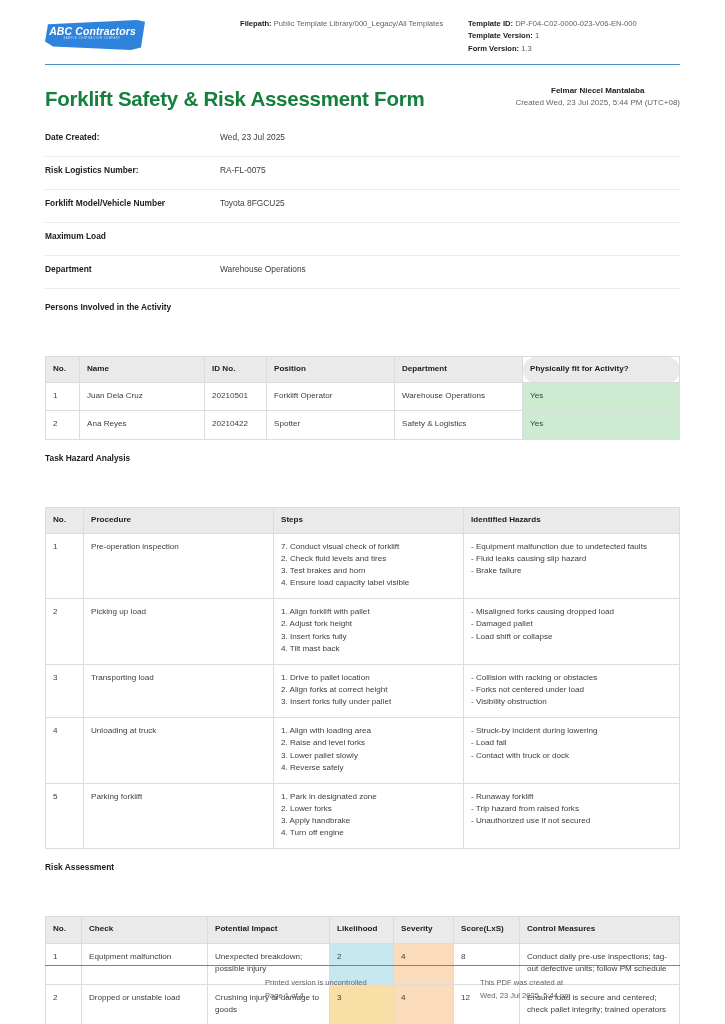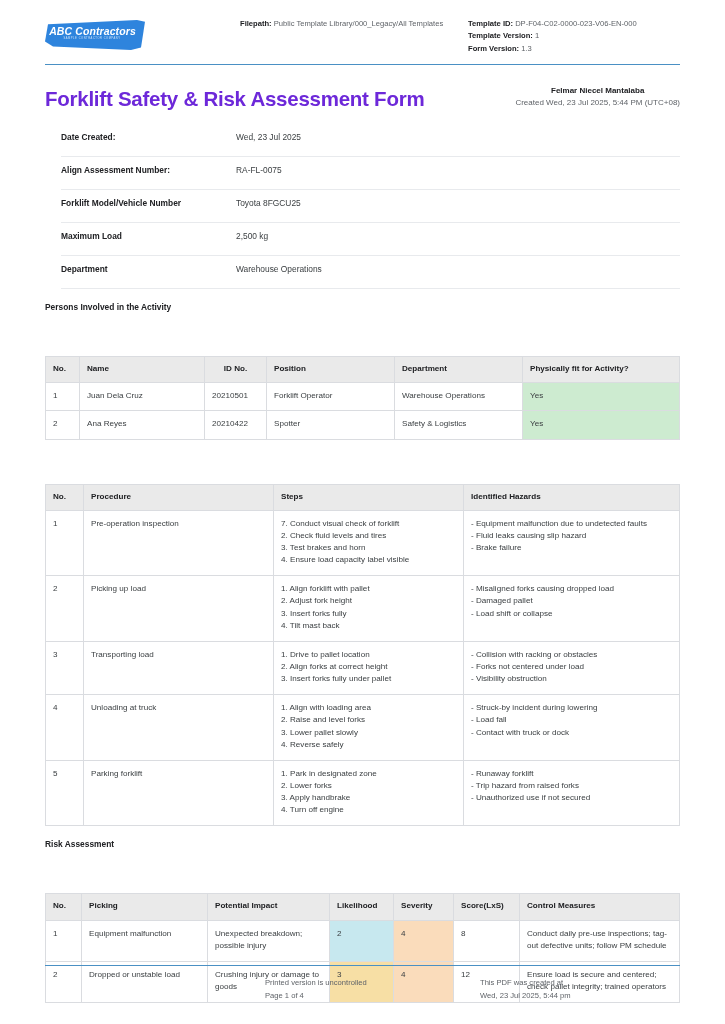--- a/index.html
+++ b/index.html
@@ -87,35 +87,35 @@
   .title-row {
     display: flex;
     align-items: flex-end;
     justify-content: space-between;
     padding-top: 20px;
     padding-bottom: 6px;
   }
   .doc-title {
     font-size: 20.5px;
     font-weight: bold;
-    color: #6d28d9;
+    color: #15803d;
     letter-spacing: -.25px;
     line-height: 1.1;
     margin: 0;
   }
   .author-block {
     text-align: center;
     line-height: 1.45;
     padding-bottom: 2px;
   }
   .author-name { font-size: 8px; font-weight: bold; color: #202124; }
   .author-created { font-size: 8px; color: #5f6368; }
 
   
-  .info-list { margin-top: 8px; margin-left: 16px; }
+  .info-list { margin-top: 8px; }
   .info-row {
     display: flex;
     align-items: flex-start;
     border-bottom: 1px solid #e8eaed;
     padding: 8px 0 9px 0;
     min-height: 33px;
   }
   .info-label {
     flex: 0 0 175px;
     font-size: 8.4px;
@@ -158,24 +158,24 @@
     color: #202124;
     font-weight: bold;
     vertical-align: bottom;
   }
   td.num, th.num { text-align: left; }
   .cell-lines div { white-space: normal; }
 
   
   .t-persons th.c-no   { width: 34px; }
   .t-persons th.c-name { width: 125px; }
-  .t-persons th.c-id   { width: 62px; text-align: center; }
+  .t-persons th.c-id   { width: 62px; }
   .t-persons th.c-pos  { width: 128px; }
   .t-persons th.c-dep  { width: 128px; }
-  .t-persons th.c-fit  { width: auto; }
+  .t-persons th.c-fit  { width: auto; border-radius: 13px; }
   .t-persons th.c-fit  { vertical-align: top; }
   .t-persons tbody td { padding-top: 7px; padding-bottom: 8px; }
   .fit-yes { background: #cdebd0; }
 
   
   .t-tha th.c-no    { width: 38px; }
   .t-tha th.c-proc  { width: 190px; }
   .t-tha th.c-steps { width: 190px; }
   .t-tha th.c-haz   { width: auto; }
   .t-tha tbody td { padding-top: 7px; padding-bottom: 9px; }
@@ -258,30 +258,29 @@
       <div class="author-created">Created Wed, 23 Jul 2025, 5:44 PM (UTC+08)</div>
     </div>
   </div>
 
   <div class="info-list">
       <div class="info-row">
         <div class="info-label">Date Created:</div>
         <div class="info-value">Wed, 23 Jul 2025</div>
       </div>
       <div class="info-row">
-        <div class="info-label">Align Assessment Number:</div>
+        <div class="info-label">Risk Logistics Number:</div>
         <div class="info-value">RA-FL-0075</div>
       </div>
       <div class="info-row">
         <div class="info-label">Forklift Model/Vehicle Number</div>
         <div class="info-value">Toyota 8FGCU25</div>
       </div>
       <div class="info-row">
         <div class="info-label">Maximum Load</div>
-        <div class="info-value">2,500 kg</div>
       </div>
       <div class="info-row">
         <div class="info-label">Department</div>
         <div class="info-value">Warehouse Operations</div>
       </div>
     </div>
 
   <div class="section-title">Persons Involved in the Activity</div>
   <table class="t-persons">
     <colgroup>
@@ -315,20 +314,21 @@
           <td class="num">2</td>
           <td>Ana Reyes</td>
           <td>20210422</td>
           <td>Spotter</td>
           <td>Safety &amp; Logistics</td>
           <td class="fit-yes">Yes</td>
         </tr>
       </tbody>
   </table>
 
+  <div class="section-title">Task Hazard Analysis</div>
   <table class="t-tha">
     <colgroup>
       <col style="width:38px">
         <col style="width:190px">
         <col style="width:190px">
         <col>
     </colgroup>
     <thead>
       <tr>
         <th class="c-no">No.</th>
@@ -422,21 +422,21 @@
         <col style="width:126px">
         <col style="width:122px">
       <col style="width:64px">
         <col style="width:60px">
         <col style="width:66px">
         <col>
     </colgroup>
     <thead>
       <tr>
         <th class="c-no">No.</th>
-        <th class="c-haz">Picking</th>
+        <th class="c-haz">Check</th>
         <th class="c-imp">Potential Impact</th>
         <th class="c-like">Likelihood</th>
         <th class="c-sev">Severity</th>
         <th class="c-score">Score(LxS)</th>
         <th class="c-ctrl">Control Measures</th>
       </tr>
     </thead>
     <tbody>
         <tr>
           <td class="num">1</td>

